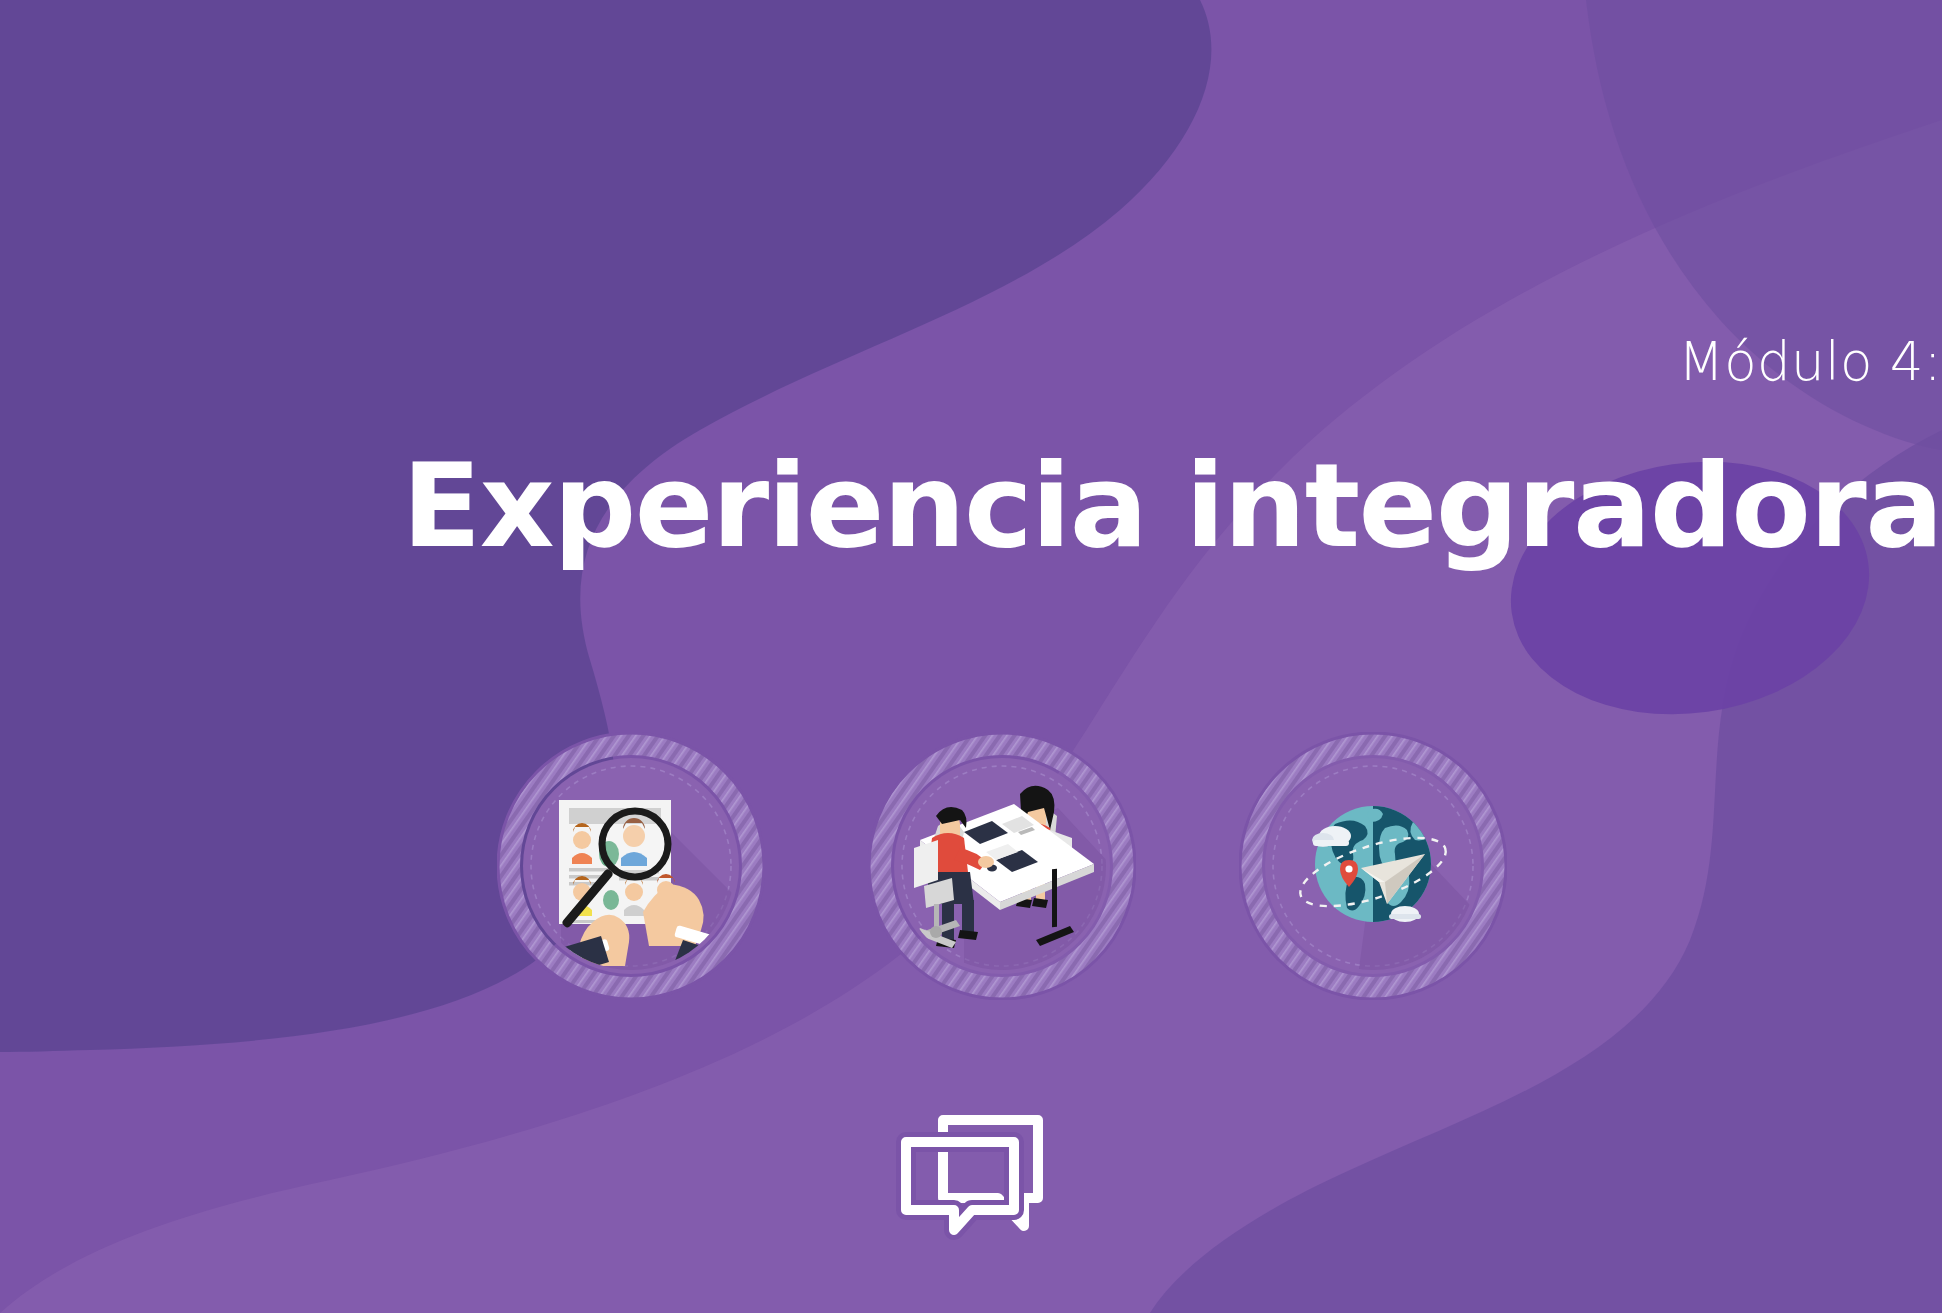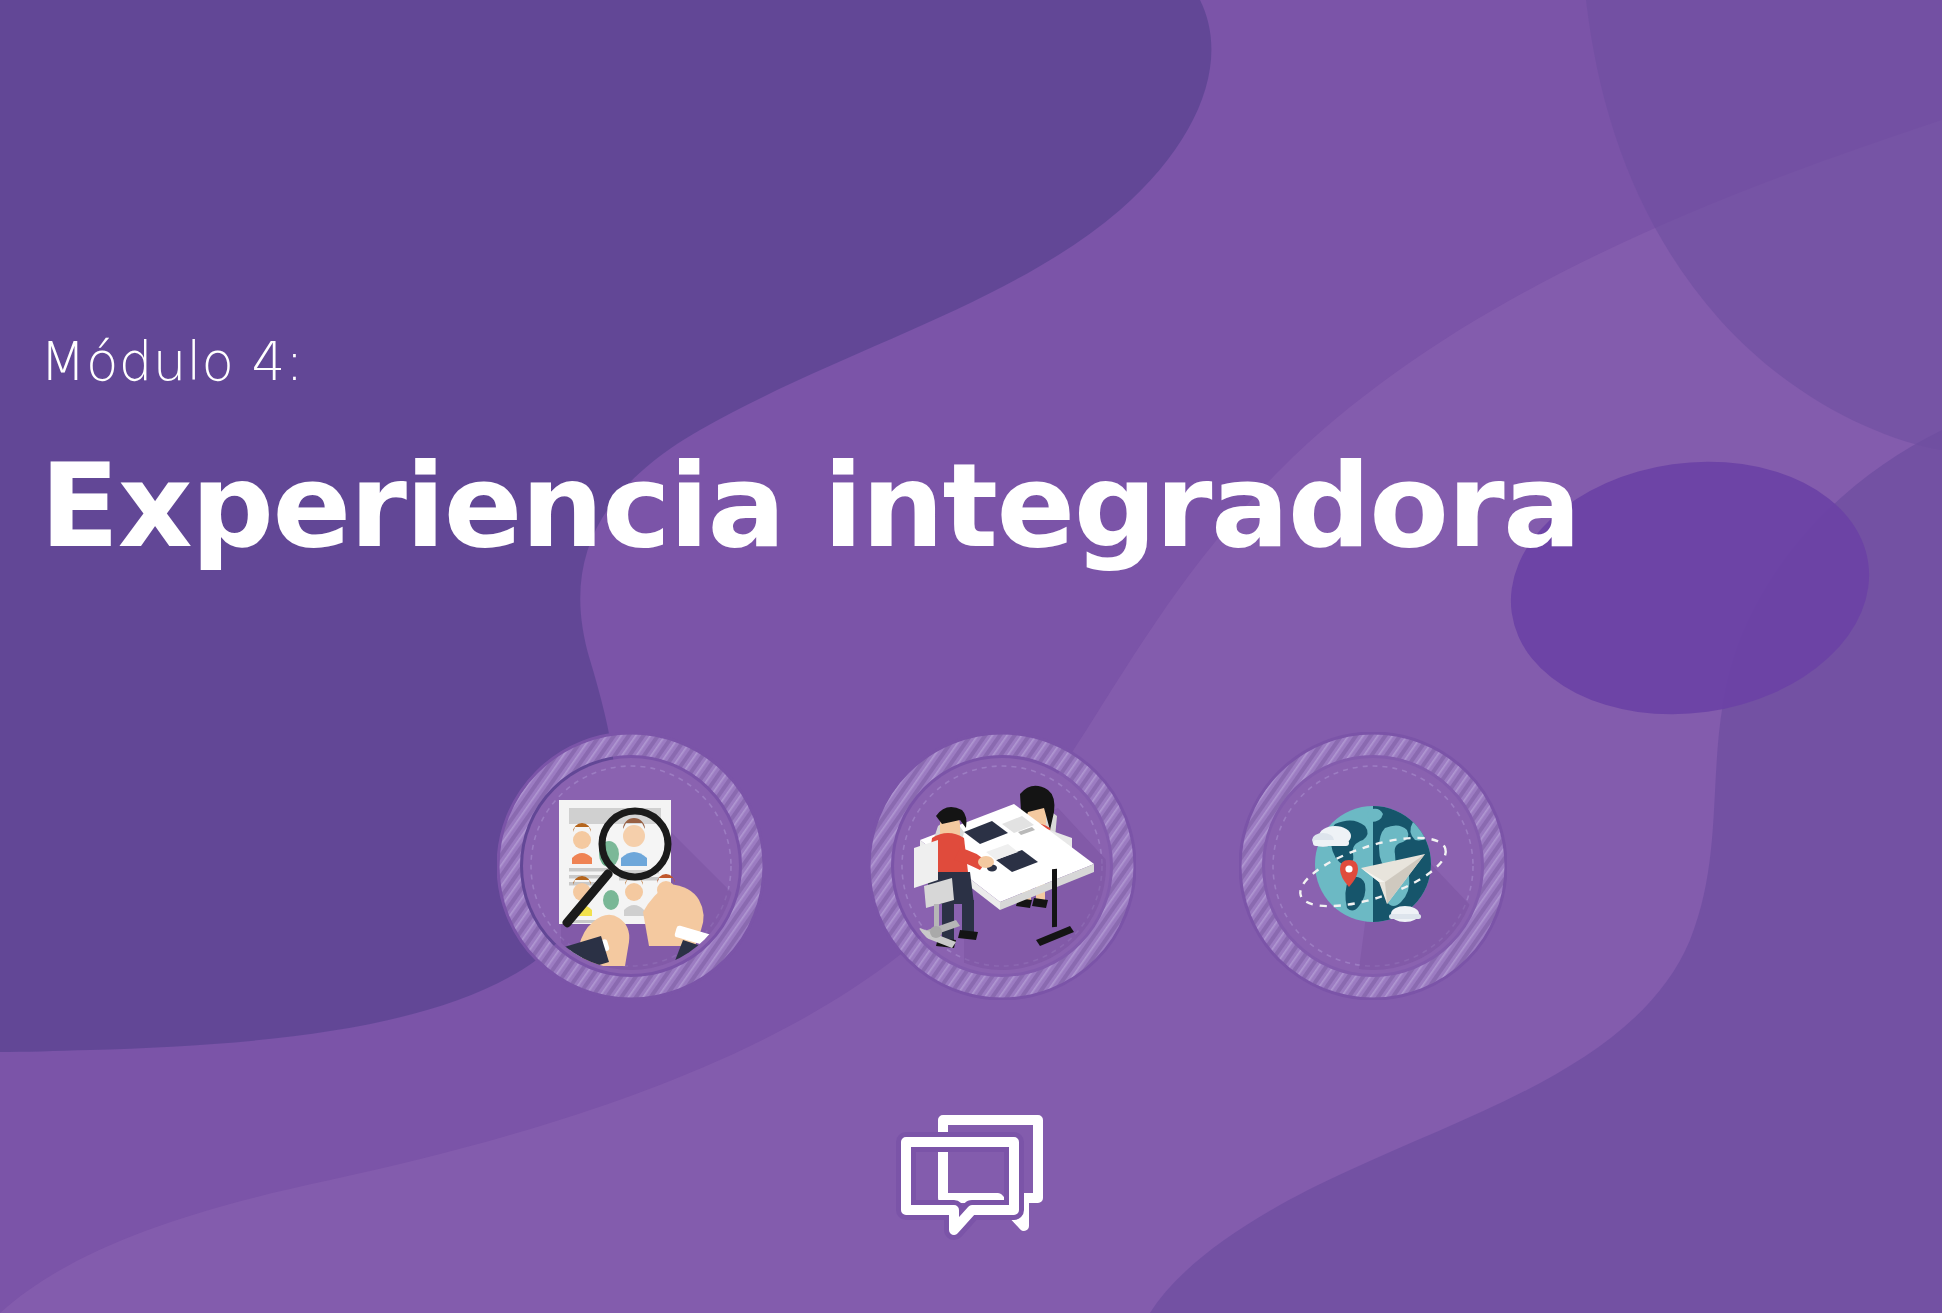--- a/index.html
+++ b/index.html
@@ -29,35 +29,35 @@
     inset: 0;
     z-index: 5;
   }
 
   
   .eyebrow {
     position: absolute;
     left: 0;
     right: 0;
     top: 335px;
-    text-align: left;
+    text-align: right;
     color: #ffffff;
     font-size: 53px;
     font-weight: 300;
     letter-spacing: 0.3px;
     line-height: 1;
     font-family: "DejaVu Sans", "Liberation Sans", sans-serif;
     padding-left: 40px;
   }
   .main-title {
     position: absolute;
     left: 0;
     right: 0;
     top: 448px;
-    text-align: left;
+    text-align: right;
     color: #ffffff;
     font-size: 116px;
     font-weight: 700;
     letter-spacing: -1.5px;
     line-height: 1;
     font-family: "DejaVu Sans", "Liberation Sans", sans-serif;
     padding-left: 40px;
   }
 
   

